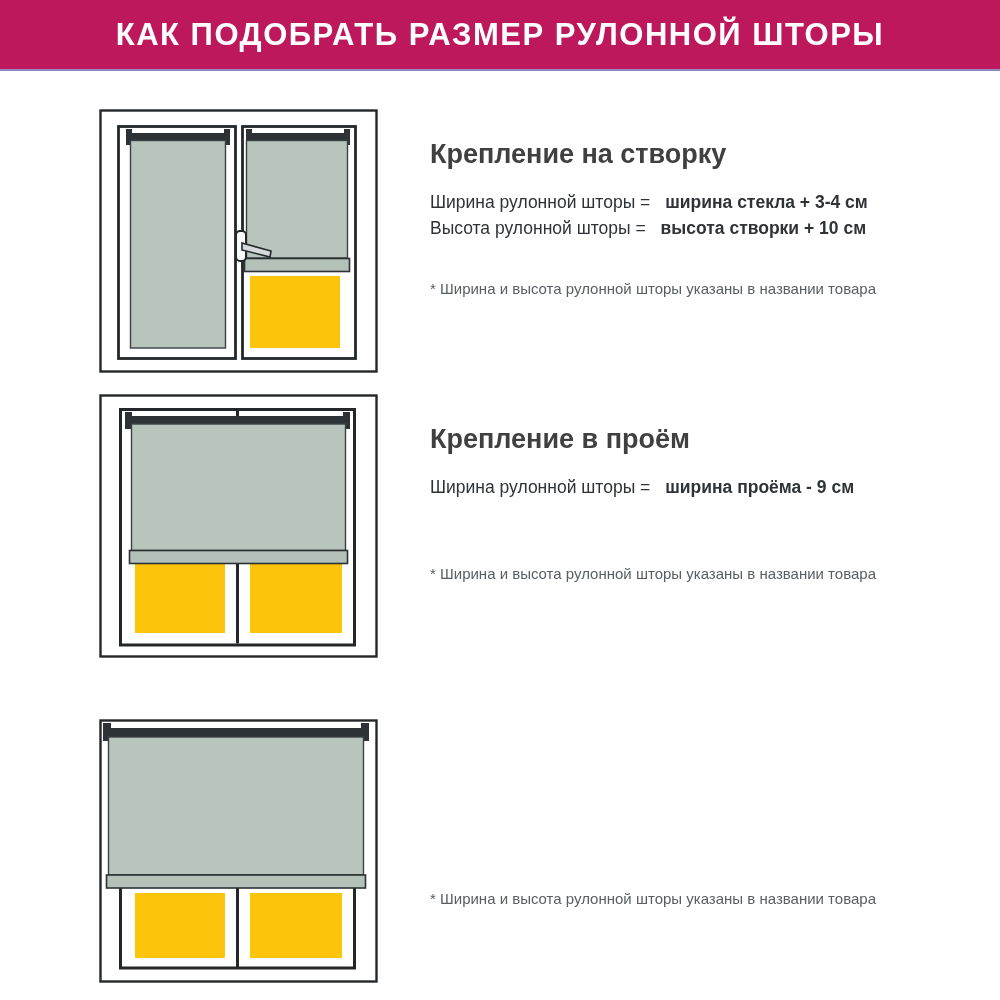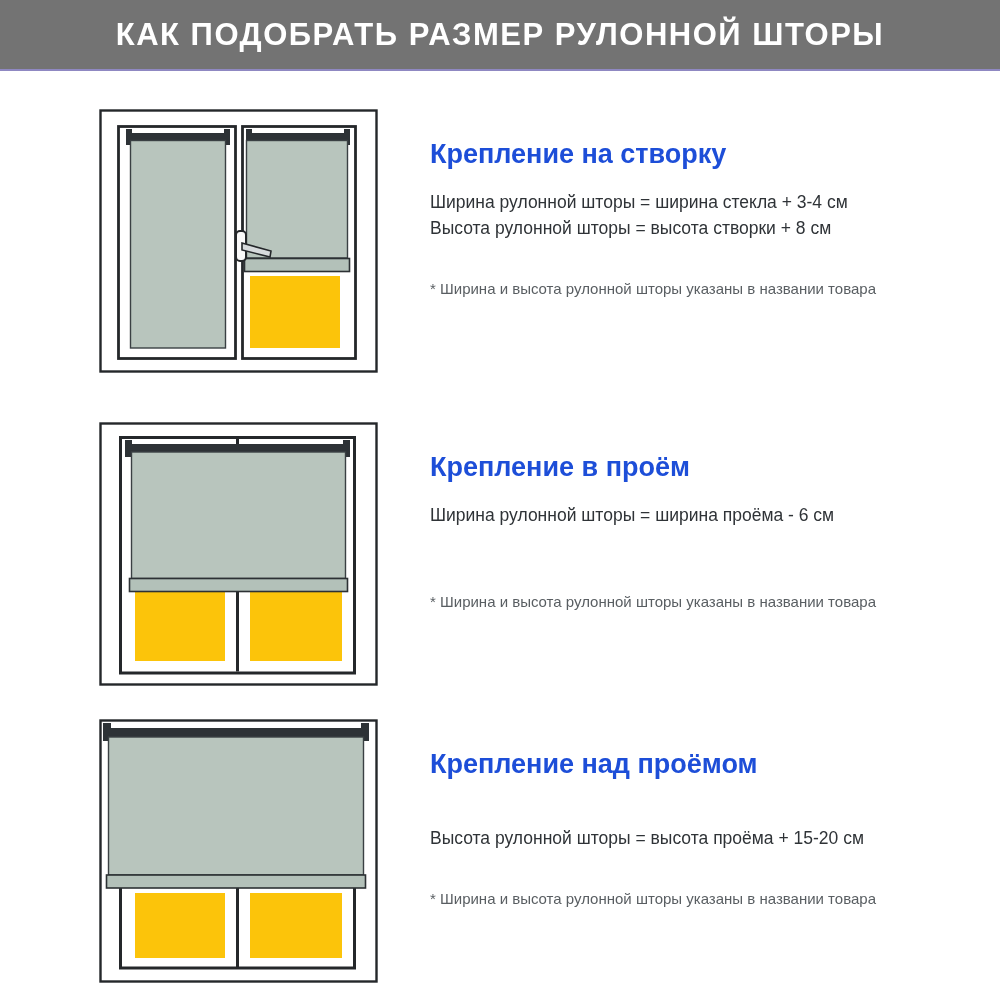--- a/index.html
+++ b/index.html
@@ -9,60 +9,60 @@
     background: #ffffff;
     font-family: "Liberation Sans", sans-serif;
     color: #33383c;
   }
   .page { position: relative; width: 1000px; height: 1000px; overflow: hidden; background: #fff; }
 
   
   .banner {
     position: absolute; top: 0; left: 0;
     width: 1000px; height: 71px;
-    background: #737373;
+    background: #be185d;
     border-bottom: 2px solid #8f88c2;
     display: flex; align-items: center; justify-content: center;
   }
   .banner h1 {
     margin: 0;
     color: #ffffff;
     font-size: 31px;
     font-weight: bold;
     letter-spacing: 1.5px;
     white-space: nowrap;
   }
 
   
   .section { position: absolute; left: 0; width: 1000px; height: 295px; }
   .section.s1 { top: 105px; }
-  .section.s2 { top: 418px; }
+  .section.s2 { top: 390px; }
   .section.s3 { top: 715px; }
 
   .illustration { position: absolute; left: 95px; top: 0; width: 290px; height: 280px; }
 
   .text-block { position: absolute; left: 430px; top: 0; width: 555px; height: 280px; }
   .sec-title {
     position: absolute; top: 33px; left: 0;
     margin: 0;
     font-size: 27px; line-height: 33px;
     font-weight: bold;
-    color: #1d4ed8;
+    color: #404040;
     white-space: nowrap;
   }
   .formula {
     position: absolute; left: 0;
     margin: 0;
     font-size: 17.5px; line-height: 22px;
     color: #2f3337;
     white-space: nowrap;
   }
   .formula.l1 { top: 86px; }
   .formula.l2 { top: 112px; }
-  .formula b { font-weight: normal; }
+  .formula b { font-weight: bold; margin-left: 10px; }
   .footnote {
     position: absolute; top: 174px; left: 0;
     margin: 0;
     font-size: 15px; line-height: 19px;
     color: #595e62;
     white-space: nowrap;
   }
 
   
   .frame-stroke { fill: #ffffff; stroke: #24272a; }
@@ -100,58 +100,56 @@
       <rect class="blind" x="151.5" y="35.5" width="101" height="117.5"></rect>
       <rect class="bbar" x="149.5" y="153.5" width="105" height="13"></rect>
       <rect class="glass" x="155" y="171" width="90" height="72"></rect>
 
       <rect class="handle-base" x="141" y="126" width="10" height="30" rx="4"></rect>
       <polygon class="handle-lever" points="147,138 176,146 175,152 147,145"></polygon>
     </svg>
     <div class="text-block">
       <h2 class="sec-title">Крепление на створку</h2>
       <p class="formula l1"><span>Ширина рулонной шторы = </span><b>ширина стекла + 3-4 см</b></p>
-      <p class="formula l2"><span>Высота рулонной шторы = </span><b>высота створки + 8 см</b></p>
+      <p class="formula l2"><span>Высота рулонной шторы = </span><b>высота створки + 10 см</b></p>
       <p class="footnote">* Ширина и высота рулонной шторы указаны в названии товара</p>
     </div>
   </section>
 
   <section class="section s2">
     <svg class="illustration" viewBox="0 0 290 280" width="290" height="280" xmlns="http://www.w3.org/2000/svg">
       <rect class="frame-stroke" x="5.5" y="5.5" width="276" height="261" stroke-width="2.4"></rect>
       <rect class="frame-stroke" x="25.5" y="19.5" width="234" height="235.5" stroke-width="3"></rect>
       <line class="mullion" x1="142.5" y1="21" x2="142.5" y2="253.5"></line>
       <rect class="glass" x="40" y="173" width="90" height="70"></rect>
       <rect class="glass" x="155" y="173" width="92" height="70"></rect>
       <rect class="roller" x="30" y="22" width="7" height="17"></rect>
       <rect class="roller" x="248" y="22" width="7" height="17"></rect>
       <rect class="roller" x="33" y="26" width="219" height="8"></rect>
       <rect class="blind" x="36.5" y="34" width="214" height="126.5"></rect>
       <rect class="bbar" x="34.5" y="160.5" width="218" height="13"></rect>
     </svg>
     <div class="text-block">
       <h2 class="sec-title">Крепление в проём</h2>
-      <p class="formula l1"><span>Ширина рулонной шторы = </span><b>ширина проёма  - 6 см</b></p>
+      <p class="formula l1"><span>Ширина рулонной шторы = </span><b>ширина проёма  - 9 см</b></p>
       <p class="footnote">* Ширина и высота рулонной шторы указаны в названии товара</p>
     </div>
   </section>
 
   <section class="section s3">
     <svg class="illustration" viewBox="0 0 290 280" width="290" height="280" xmlns="http://www.w3.org/2000/svg">
       <rect class="frame-stroke" x="5.5" y="5.5" width="276" height="261" stroke-width="2.4"></rect>
       <rect class="frame-stroke" x="25.5" y="30.5" width="234" height="222.5" stroke-width="3"></rect>
       <line class="mullion" x1="142.5" y1="32" x2="142.5" y2="252"></line>
       <rect class="glass" x="40" y="178" width="90" height="65"></rect>
       <rect class="glass" x="155" y="178" width="92" height="65"></rect>
       <rect class="roller" x="8" y="8" width="8" height="18"></rect>
       <rect class="roller" x="266" y="8" width="8" height="18"></rect>
       <rect class="roller" x="11" y="13" width="260" height="9"></rect>
       <rect class="blind" x="13.5" y="22" width="255" height="138"></rect>
       <rect class="bbar" x="11.5" y="160" width="259" height="13"></rect>
     </svg>
     <div class="text-block">
-      <h2 class="sec-title">Крепление над проёмом</h2>
-      <p class="formula l2"><span>Высота рулонной шторы = </span><b>высота проёма + 15-20 см</b></p>
       <p class="footnote">* Ширина и высота рулонной шторы указаны в названии товара</p>
     </div>
   </section>
 
 </div>
 
 </body></html>

